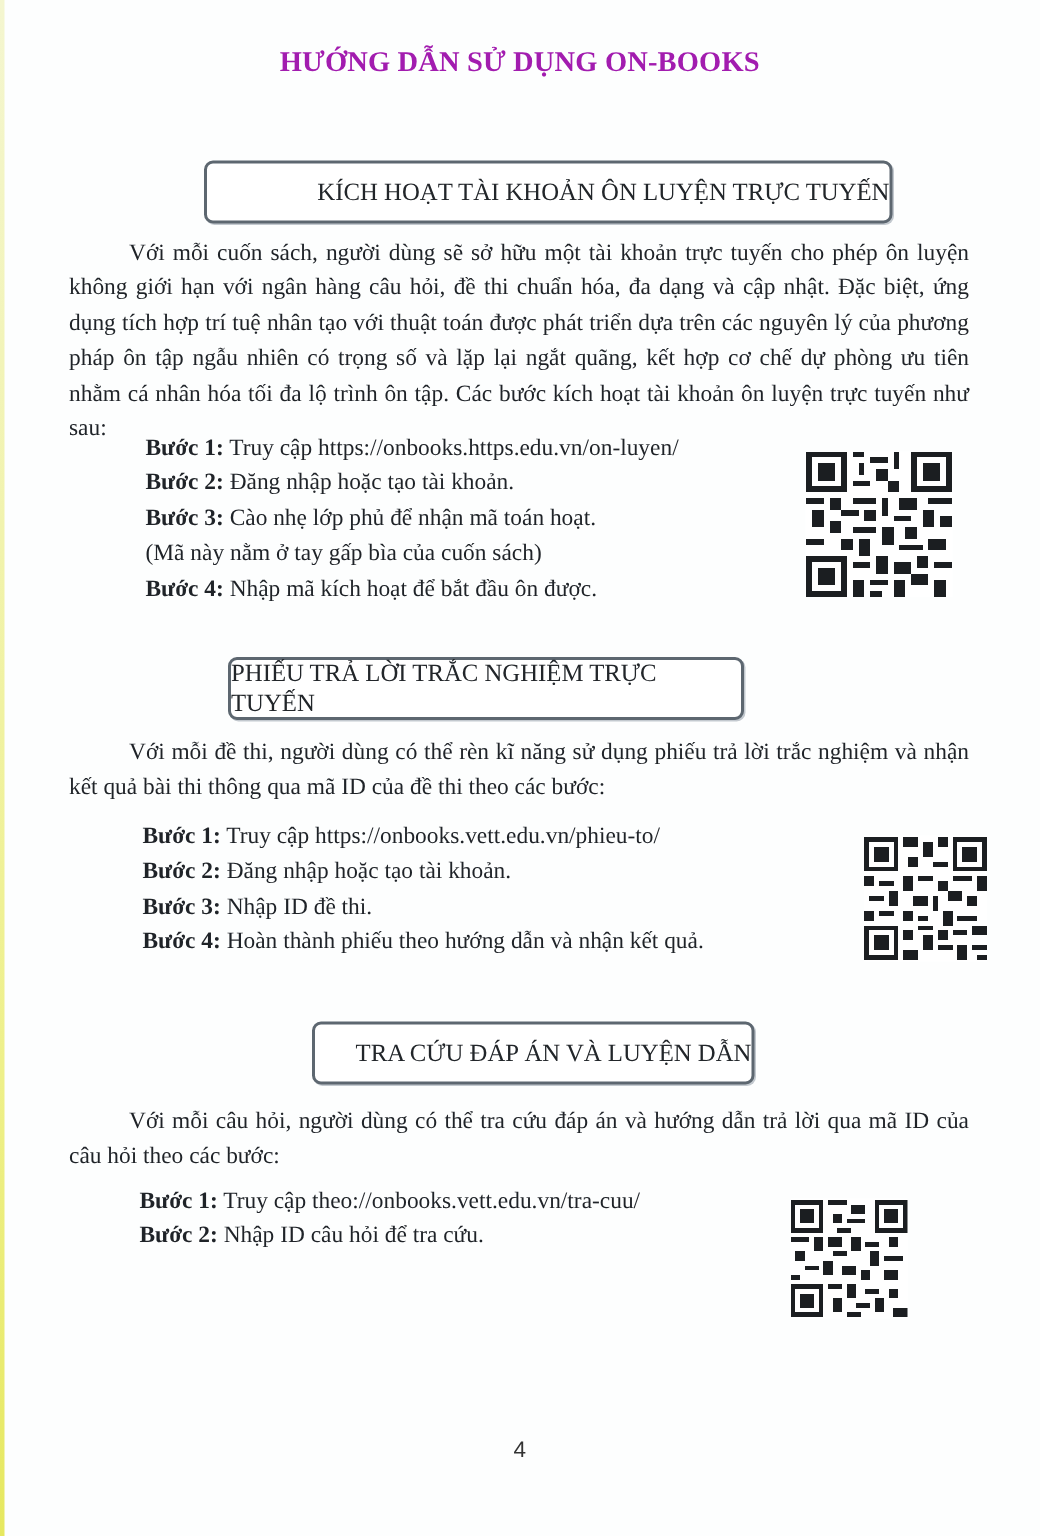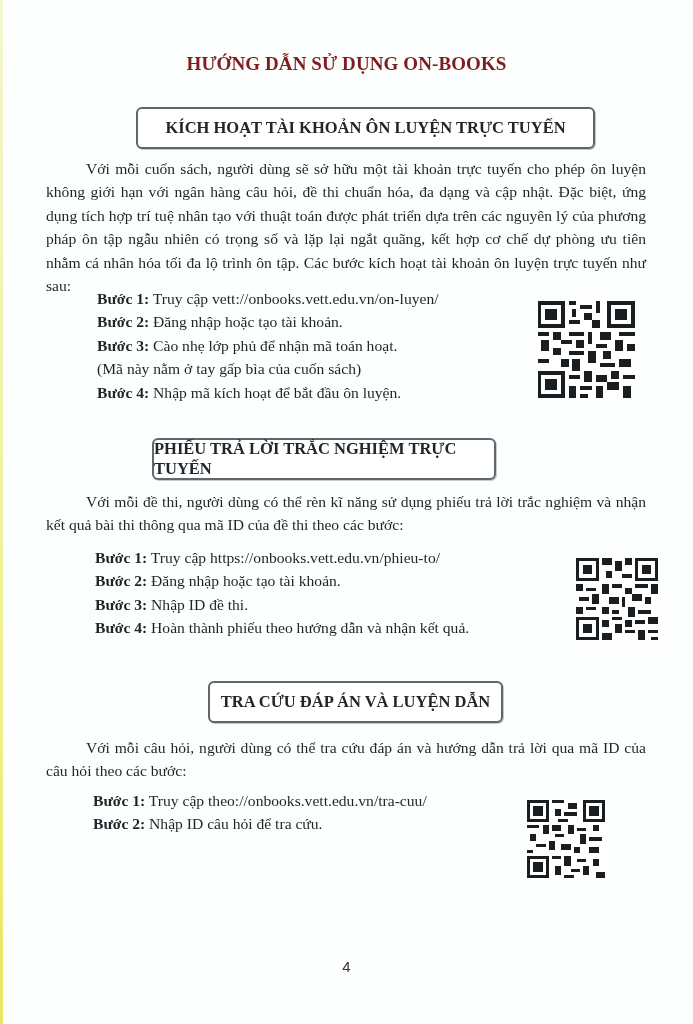--- a/index.html
+++ b/index.html
@@ -5,28 +5,28 @@
     html, body { margin:0; padding:0; }
     body {
       width:693px; height:1024px; position:relative; overflow:hidden;
       background:#fdfefe;
       font-family:"Liberation Serif", "DejaVu Serif", serif;
       color:#1f2328;
     }
     .edge { position:absolute; left:0; top:0; width:3px; height:1024px;
       background:linear-gradient(#f4f6d0, #eef08a 70%, #e6e860); }
     .title {
-      position:absolute; left:0; width:693px; top:53px; text-align:center;
-      font-weight:bold; font-size:19px; letter-spacing:0.1px; color:#7f1d1d;
+      position:absolute; left:0; width:693px; top:31px; text-align:center;
+      font-weight:bold; font-size:19px; letter-spacing:0.1px; color:#a21caf;
     }
     .sec-box {
       position:absolute; border:2px solid #5d6770; border-radius:6px;
       background:#ffffff; box-sizing:border-box;
-      display:flex; align-items:center; justify-content:center;
-      font-weight:bold; font-size:16.5px; color:#22262a;
+      display:flex; align-items:center; justify-content:flex-end;
+      font-weight:normal; font-size:16.5px; color:#22262a;
       box-shadow:1px 1px 0 #c3c9cf;
     }
     .para {
       position:absolute; left:46px; width:600px;
       font-size:15.6px; line-height:23.4px; text-align:justify;
     }
     .para .indent { display:inline-block; width:40px; }
     .steps { position:absolute; font-size:15.6px; line-height:23.4px; }
     .steps .line { white-space:nowrap; }
     .steps b { font-weight:bold; }
@@ -42,25 +42,25 @@
 
 <div class="title">HƯỚNG DẪN SỬ DỤNG ON-BOOKS</div>
 
 <div class="sec-box" style="left:136px; top:107px; width:459px; height:42px;">
   <span>KÍCH HOẠT TÀI KHOẢN ÔN LUYỆN TRỰC TUYẾN</span>
 </div>
 <div class="para" style="top:157px;">
   <span class="indent"></span><span>Với mỗi cuốn sách, người dùng sẽ sở hữu một tài khoản trực tuyến cho phép ôn luyện không giới hạn với ngân hàng câu hỏi, đề thi chuẩn hóa, đa dạng và cập nhật. Đặc biệt, ứng dụng tích hợp trí tuệ nhân tạo với thuật toán được phát triển dựa trên các nguyên lý của phương pháp ôn tập ngẫu nhiên có trọng số và lặp lại ngắt quãng, kết hợp cơ chế dự phòng ưu tiên nhằm cá nhân hóa tối đa lộ trình ôn tập. Các bước kích hoạt tài khoản ôn luyện trực tuyến như sau:</span>
 </div>
 <div class="steps" style="left:97px; top:287px;">
-  <div class="line"><b>Bước 1:</b><span> Truy cập vett://onbooks.vett.edu.vn/on-luyen/</span></div>
+  <div class="line"><b>Bước 1:</b><span> Truy cập https://onbooks.https.edu.vn/on-luyen/</span></div>
   <div class="line"><b>Bước 2:</b><span> Đăng nhập hoặc tạo tài khoản.</span></div>
   <div class="line"><b>Bước 3:</b><span> Cào nhẹ lớp phủ để nhận mã toán hoạt.</span></div>
   <div class="line"><span>(Mã này nằm ở tay gấp bìa của cuốn sách)</span></div>
-  <div class="line"><b>Bước 4:</b><span> Nhập mã kích hoạt để bắt đầu ôn luyện.</span></div>
+  <div class="line"><b>Bước 4:</b><span> Nhập mã kích hoạt để bắt đầu ôn được.</span></div>
 </div>
 <div class="qr" style="left:537px; top:301px; width:98px; height:97px;">
   <svg viewBox="0 0 25 25" shape-rendering="crispEdges">
     <rect width="25" height="25" fill="#fff"></rect>
     <g fill="#1b1e21">
       <path d="M0 0h7v7h-7zM1 1v5h5v-5zM2 2h3v3h-3z" fill-rule="evenodd"></path>
       <path d="M18 0h7v7h-7zM19 1v5h5v-5zM20 2h3v3h-3z" fill-rule="evenodd"></path>
       <path d="M0 18h7v7h-7zM1 19v5h5v-5zM2 20h3v3h-3z" fill-rule="evenodd"></path>
       <rect x="8" y="0" width="2" height="1"></rect>
         <rect x="11" y="1" width="3" height="1"></rect>

